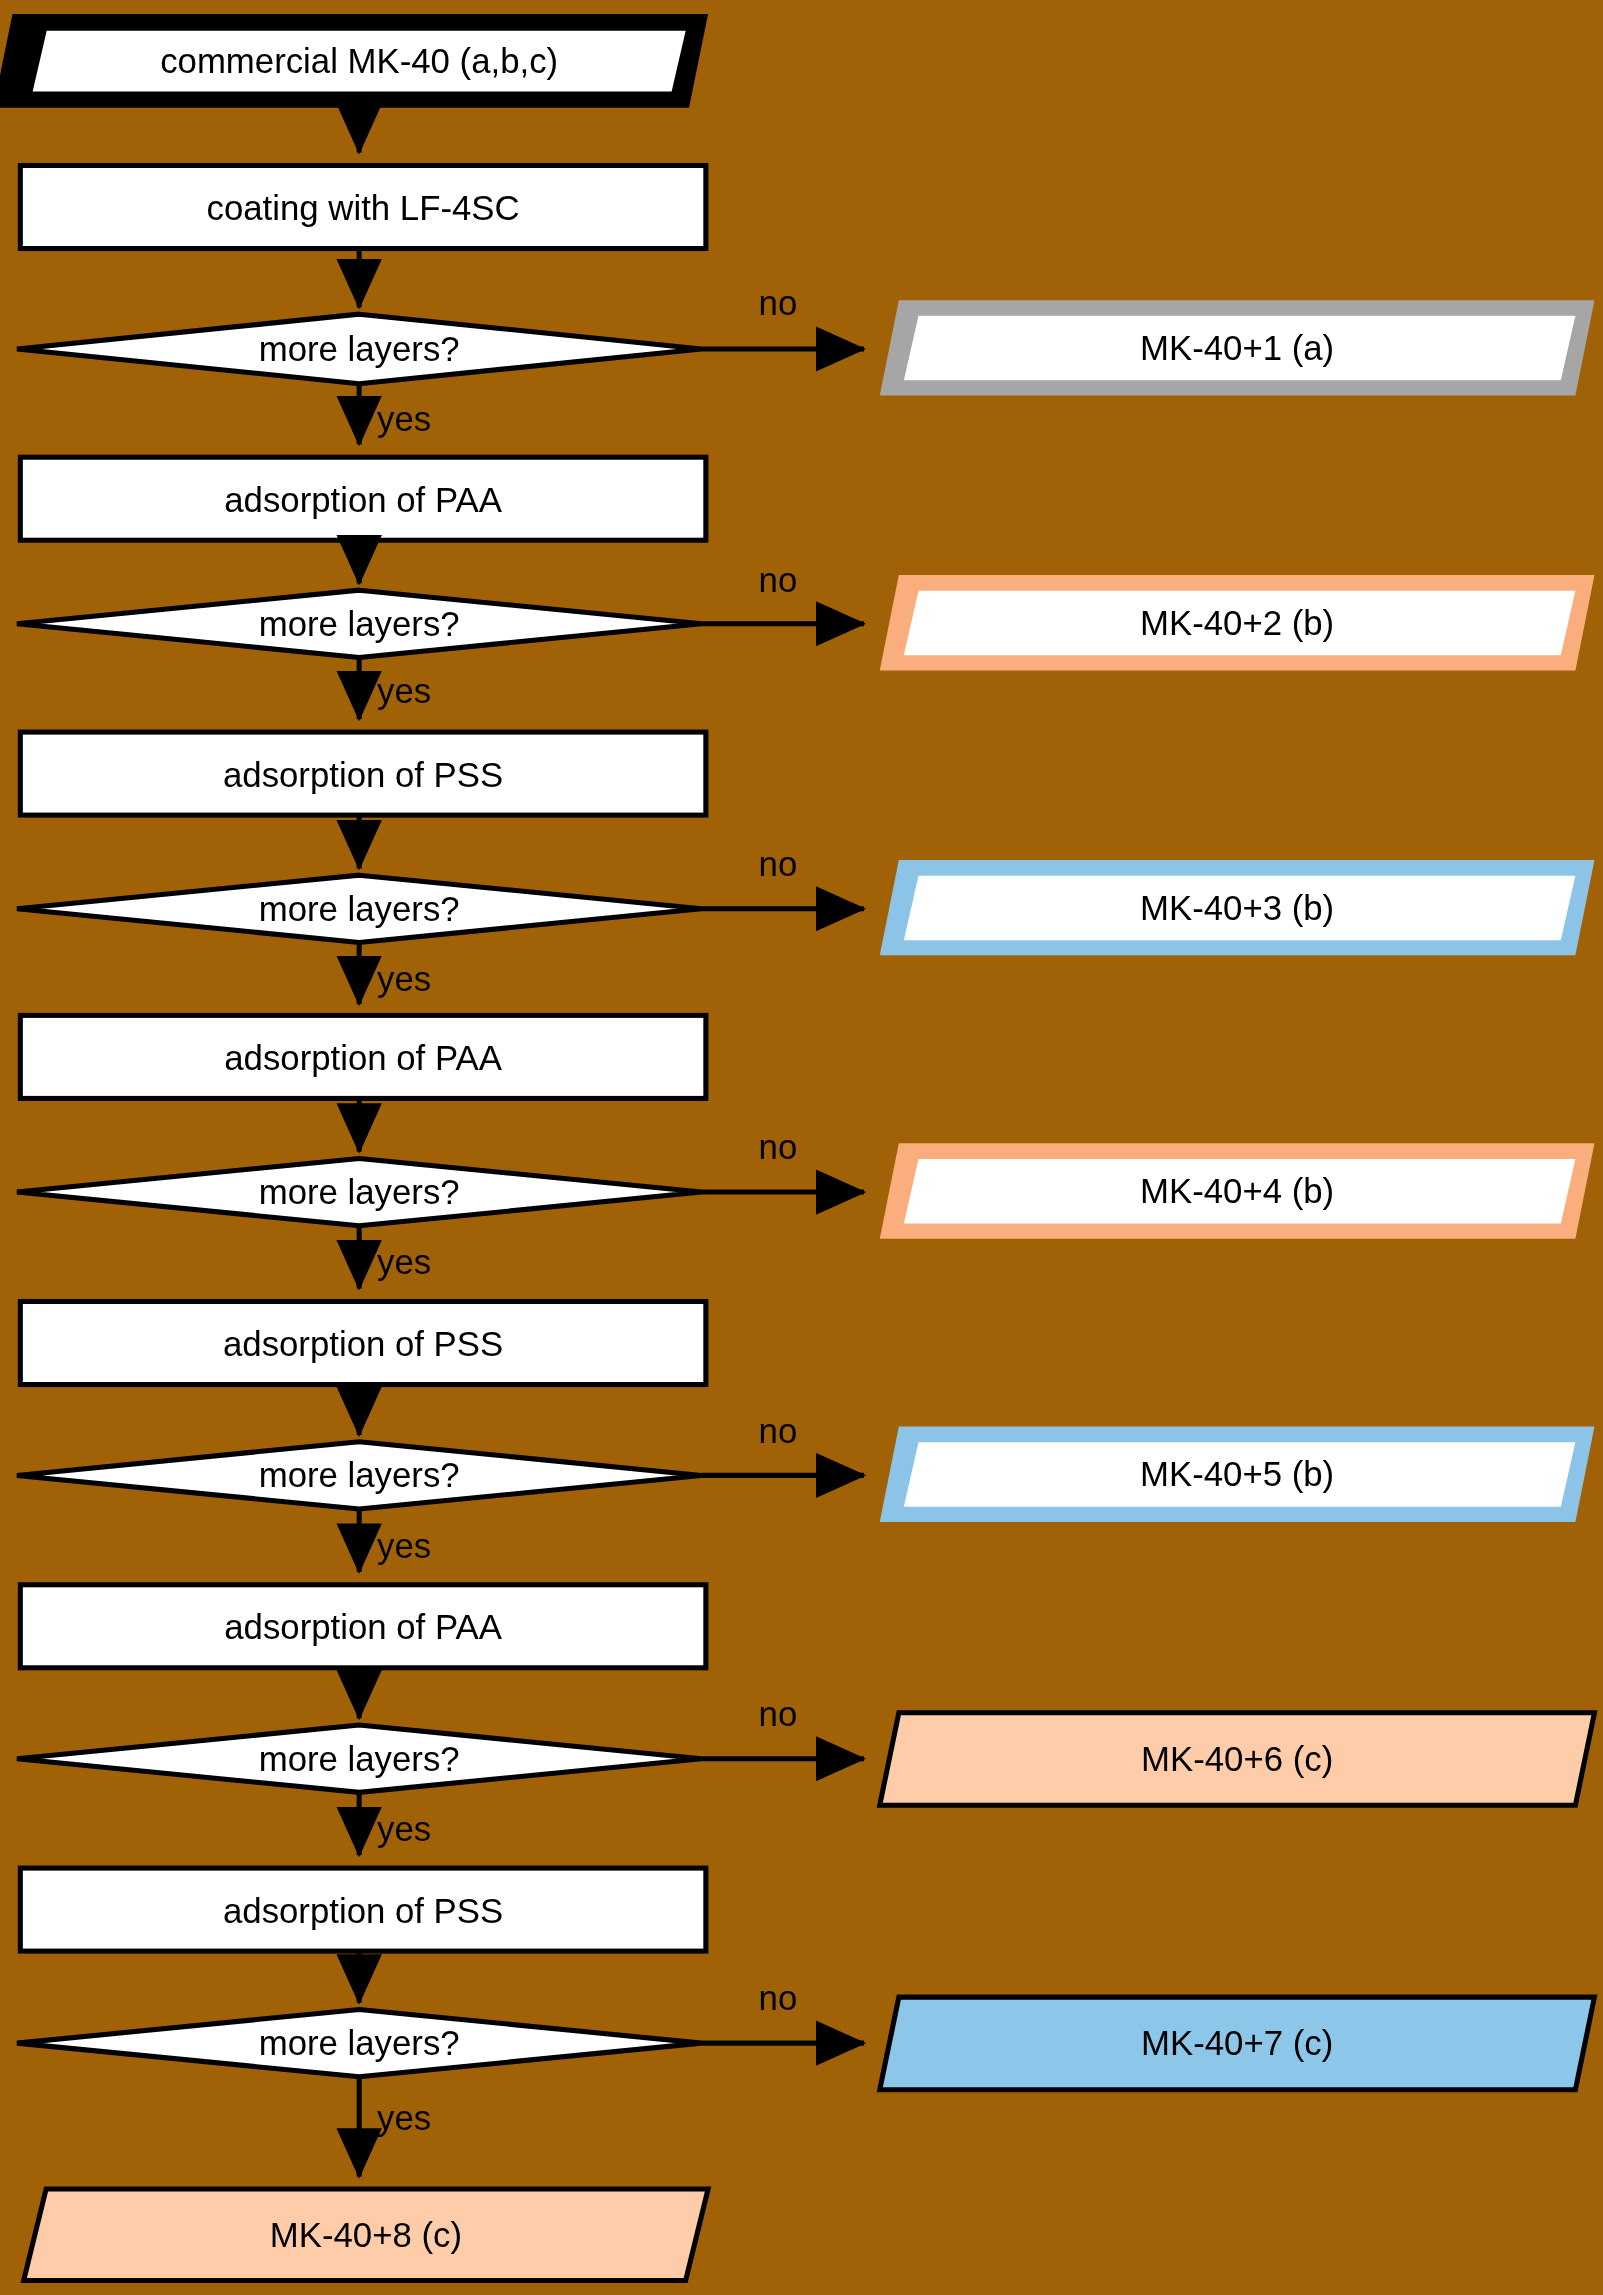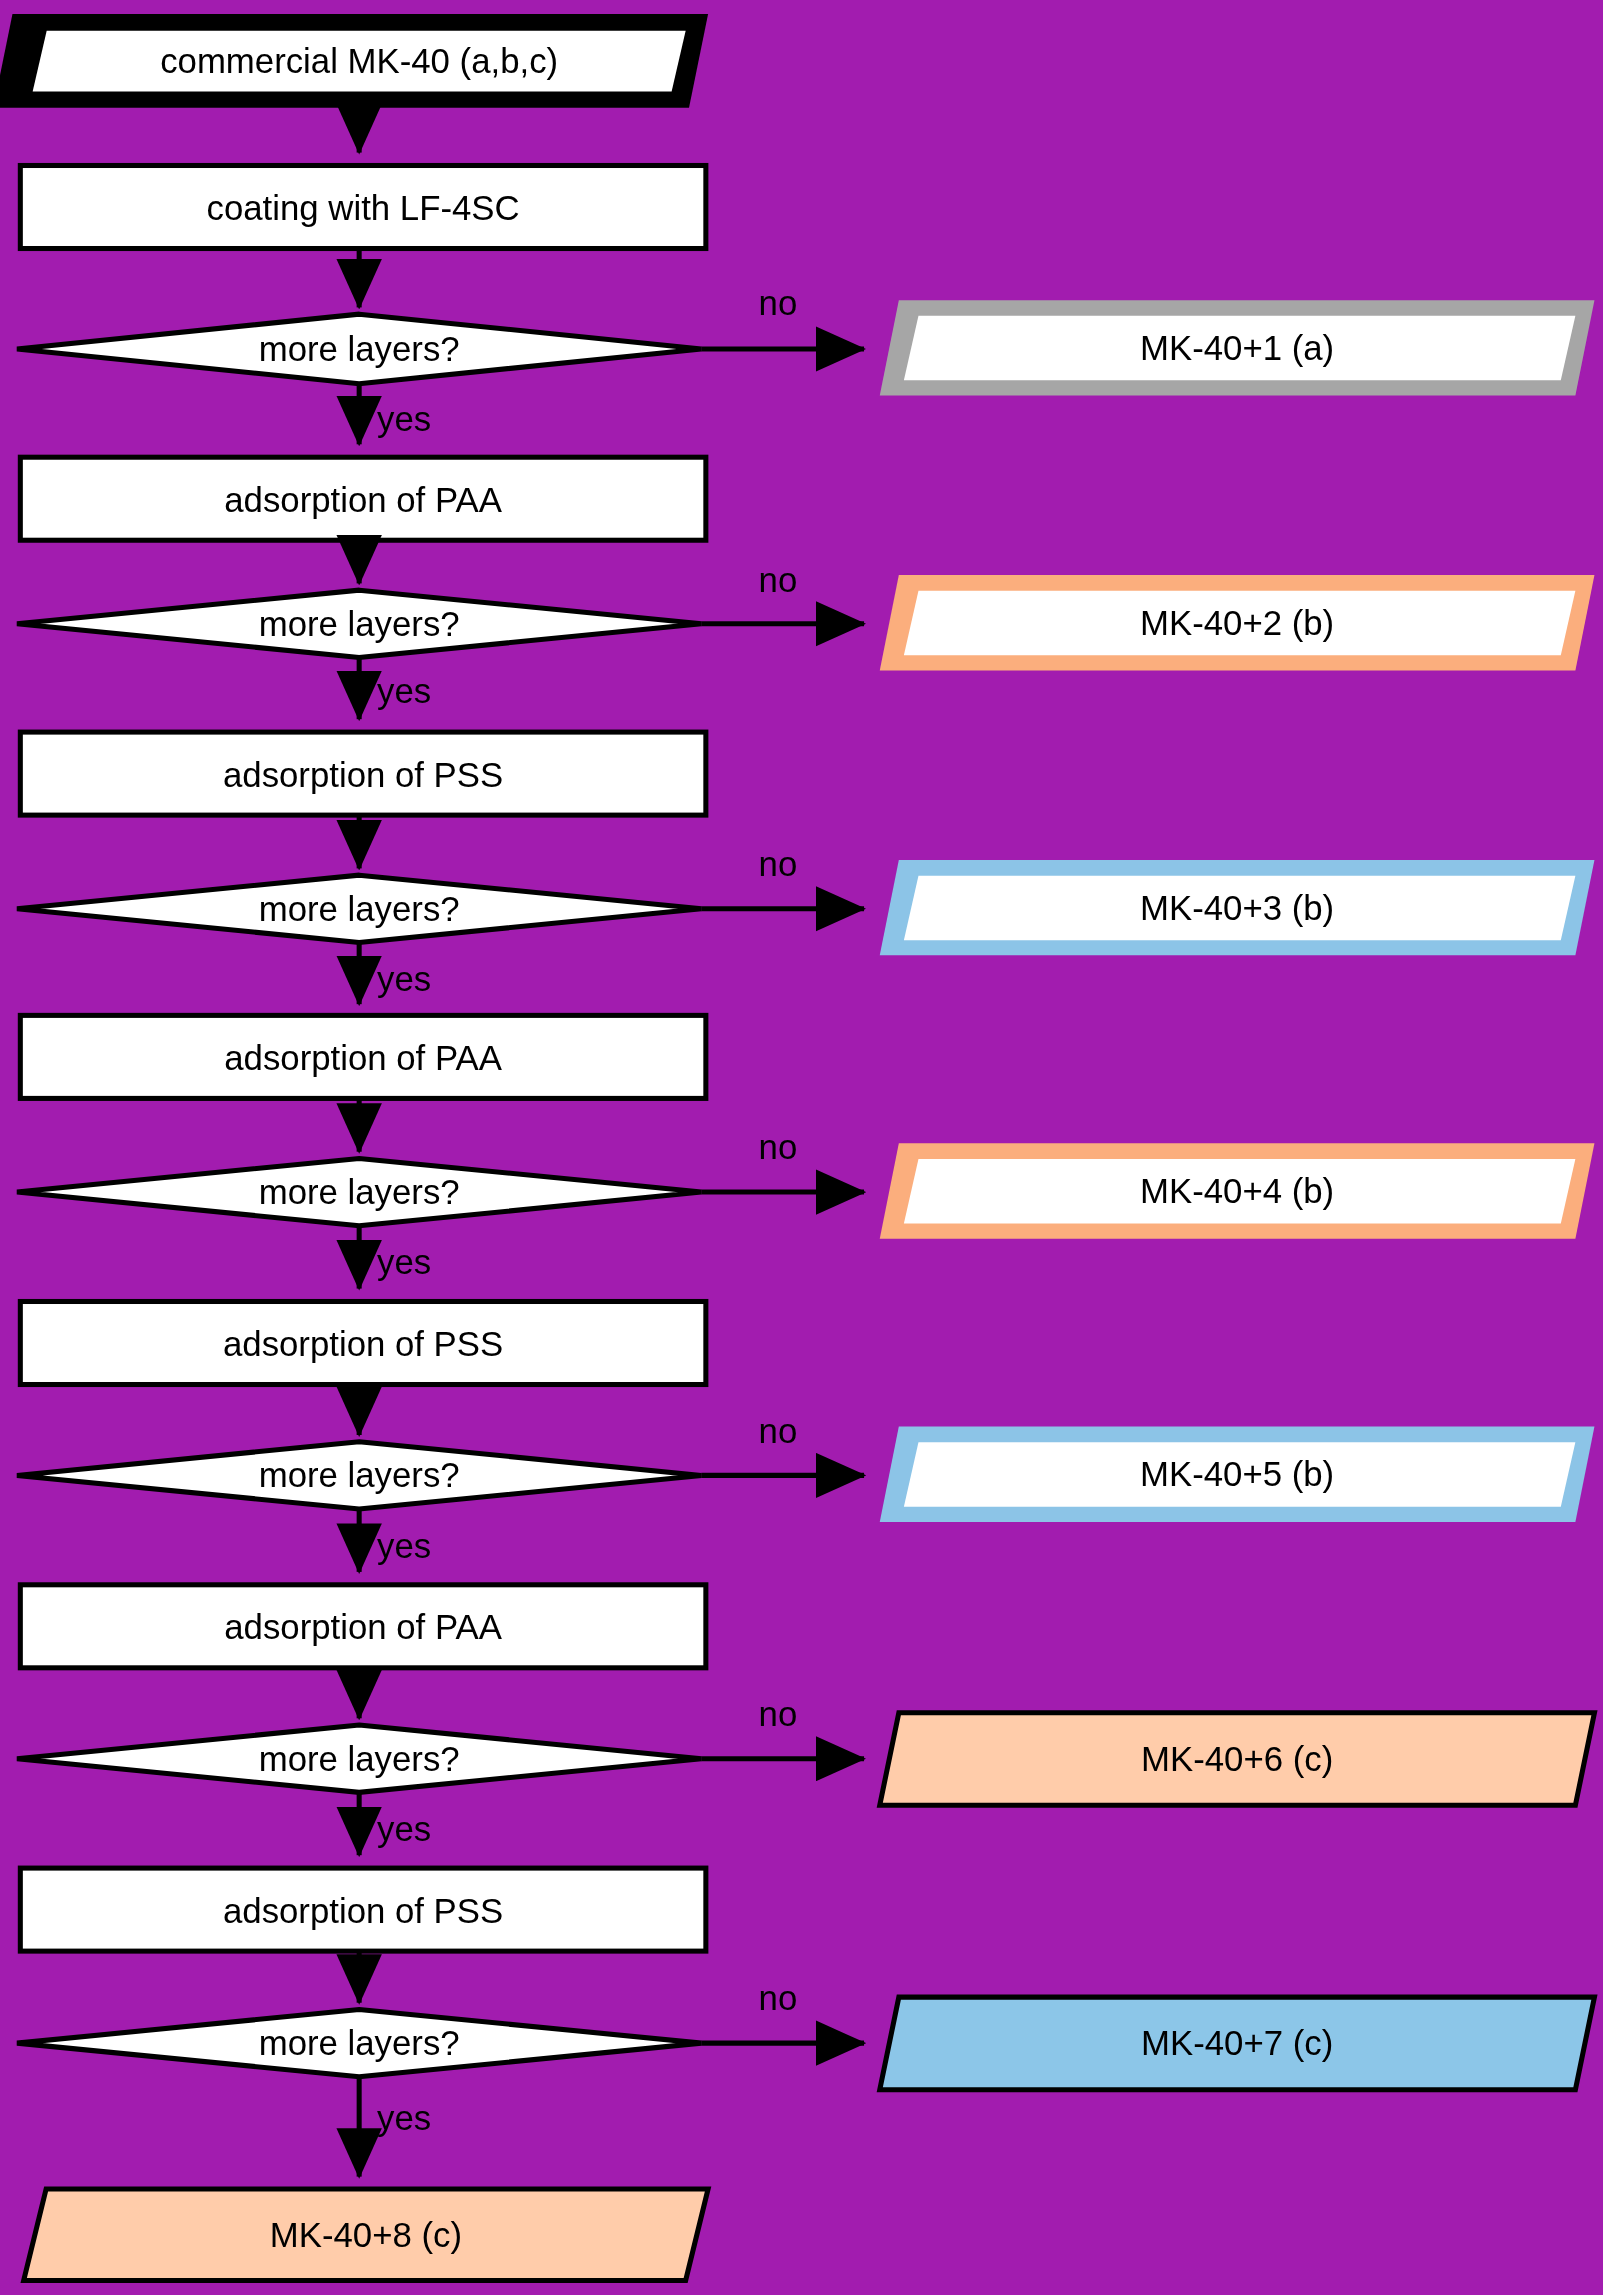--- a/index.html
+++ b/index.html
@@ -1,17 +1,17 @@
 <!DOCTYPE html>
 <html style="font-size:9px"><head>
 <meta charset="utf-8">
 <style>
   html,body{margin:0;padding:0;background:#ffffff;}
   body{font-family:"Liberation Sans", sans-serif;}
-  #stage{position:relative;width:1603px;height:2295px;background:#a21caf;overflow:hidden;}
+  #stage{position:relative;width:1603px;height:2295px;background:#a16207;overflow:hidden;}
   svg.flow{position:absolute;left:0;top:0;width:1603px;height:2295px;display:block;}
   .shape-text{font-family:"Liberation Sans", sans-serif;font-size:62px;fill:#000;text-anchor:middle;dominant-baseline:central;}
   .edge-label{font-family:"Liberation Sans", sans-serif;font-size:62px;fill:#000;text-anchor:start;dominant-baseline:central;}
   .proc-rect{fill:#ffffff;stroke:#000000;stroke-width:9;}
   .diamond{fill:#ffffff;stroke:#000000;stroke-width:9;}
   .start-outer{fill:#000000;}
   .start-inner{fill:#ffffff;}
   .conn{stroke:#000000;stroke-width:9;fill:none;}
   .arrowhead{fill:#000000;}
   .para-outline{stroke-width:0;}

